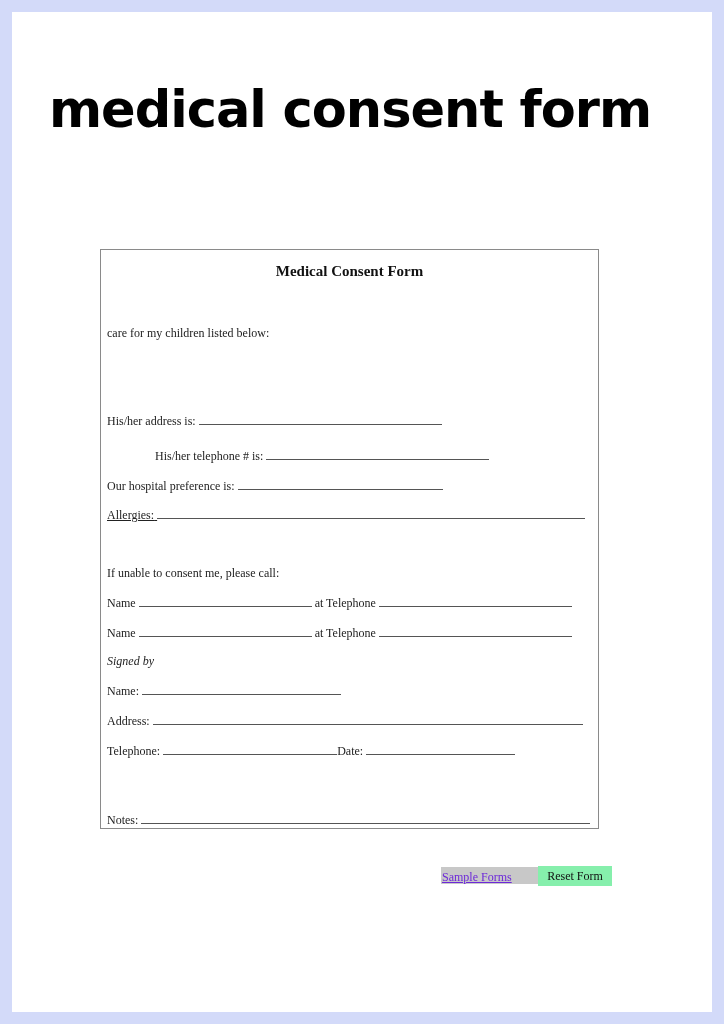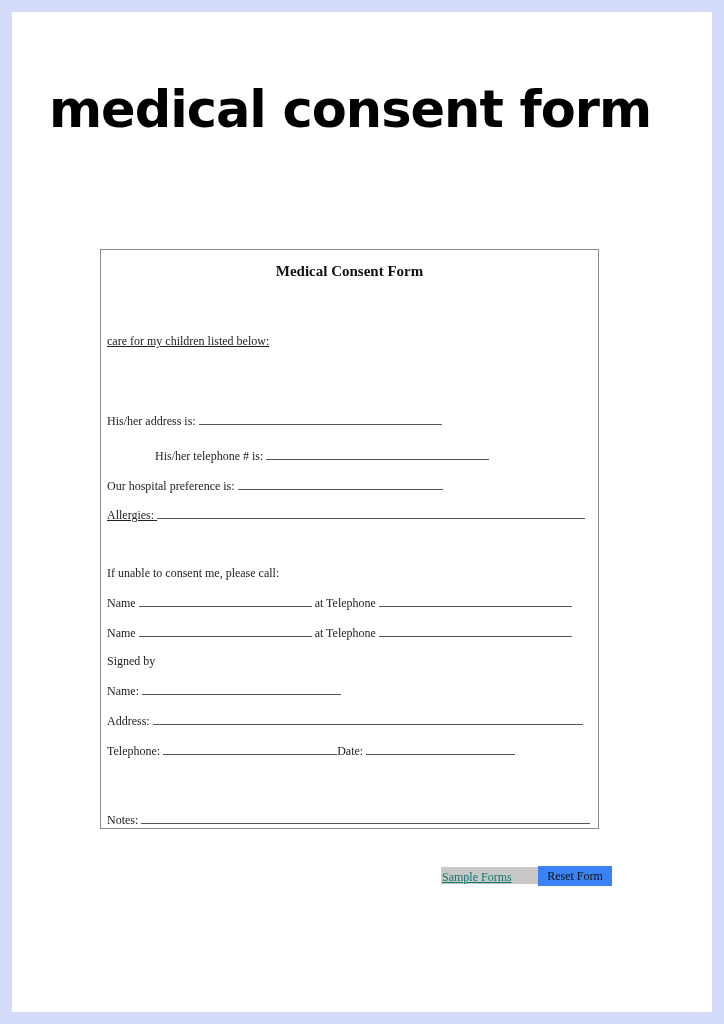--- a/index.html
+++ b/index.html
@@ -44,57 +44,57 @@
     position: absolute; left: 6px;
     white-space: nowrap;
     line-height: 14px;
   }
   .blank {
     display: inline-block;
     border-bottom: 1px solid #555;
     height: 11px;
     vertical-align: baseline;
   }
-  .italic { }
+  .italic { font-style: italic; }
   .link-wrap {
     position: absolute; left: 441px; top: 867px;
     width: 98px; height: 17px;
     background: #c8c8c8;
   }
   .sample-link {
     position: absolute; left: 442px; top: 870px;
     font-family: "Liberation Serif", serif;
     font-size: 12px;
-    color: #0f766e;
+    color: #6d28d9;
     text-decoration: underline;
   }
   .reset-btn {
     position: absolute; left: 538px; top: 866px;
     width: 74px; height: 20px;
-    background: #3b82f6;
+    background: #86efac;
     border: none;
     font-family: "Liberation Serif", serif;
     font-size: 12px;
     color: #111;
     padding: 0;
     line-height: 20px;
     text-align: center;
   }
 </style>
 </head>
 <body>
 
 <div class="page"></div>
 
 <div class="big-title">medical consent form</div>
 
 <div class="form-box">
   <div class="form-title">Medical Consent Form</div>
 
-  <div class="row" style="top:84px;text-decoration:underline;">care for my children listed below:</div>
+  <div class="row" style="top:76px;">care for my children listed below:</div>
 
 
   <div class="row" style="top:163px;">
     <span>His/her address is:</span>
     <span class="blank" style="width:243px;"></span>
   </div>
 
   <div class="row" style="top:198px;margin-left:48px;">
     <span>His/her telephone # is:</span>
     <span class="blank" style="width:223px;"></span>

